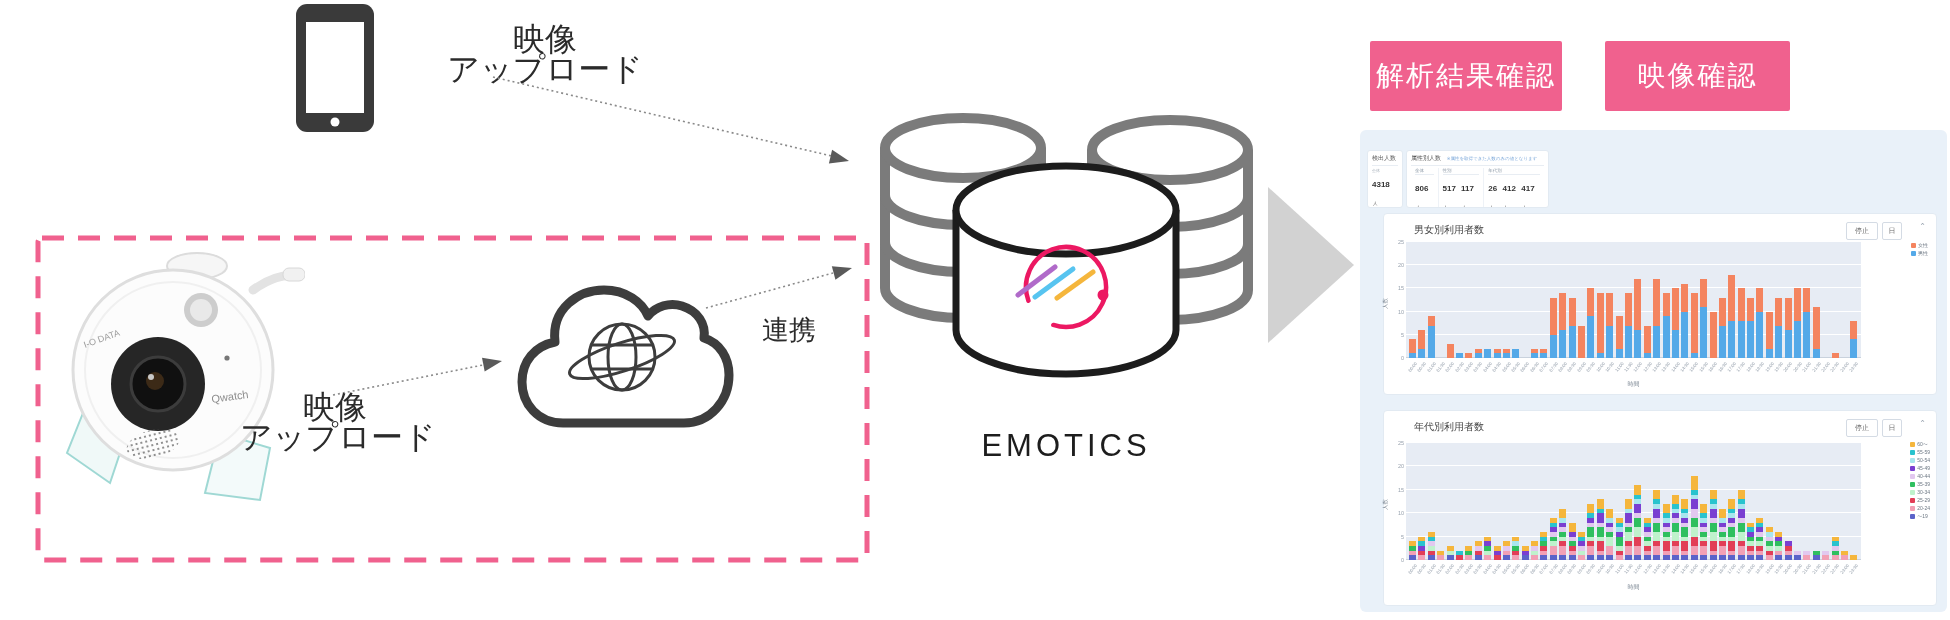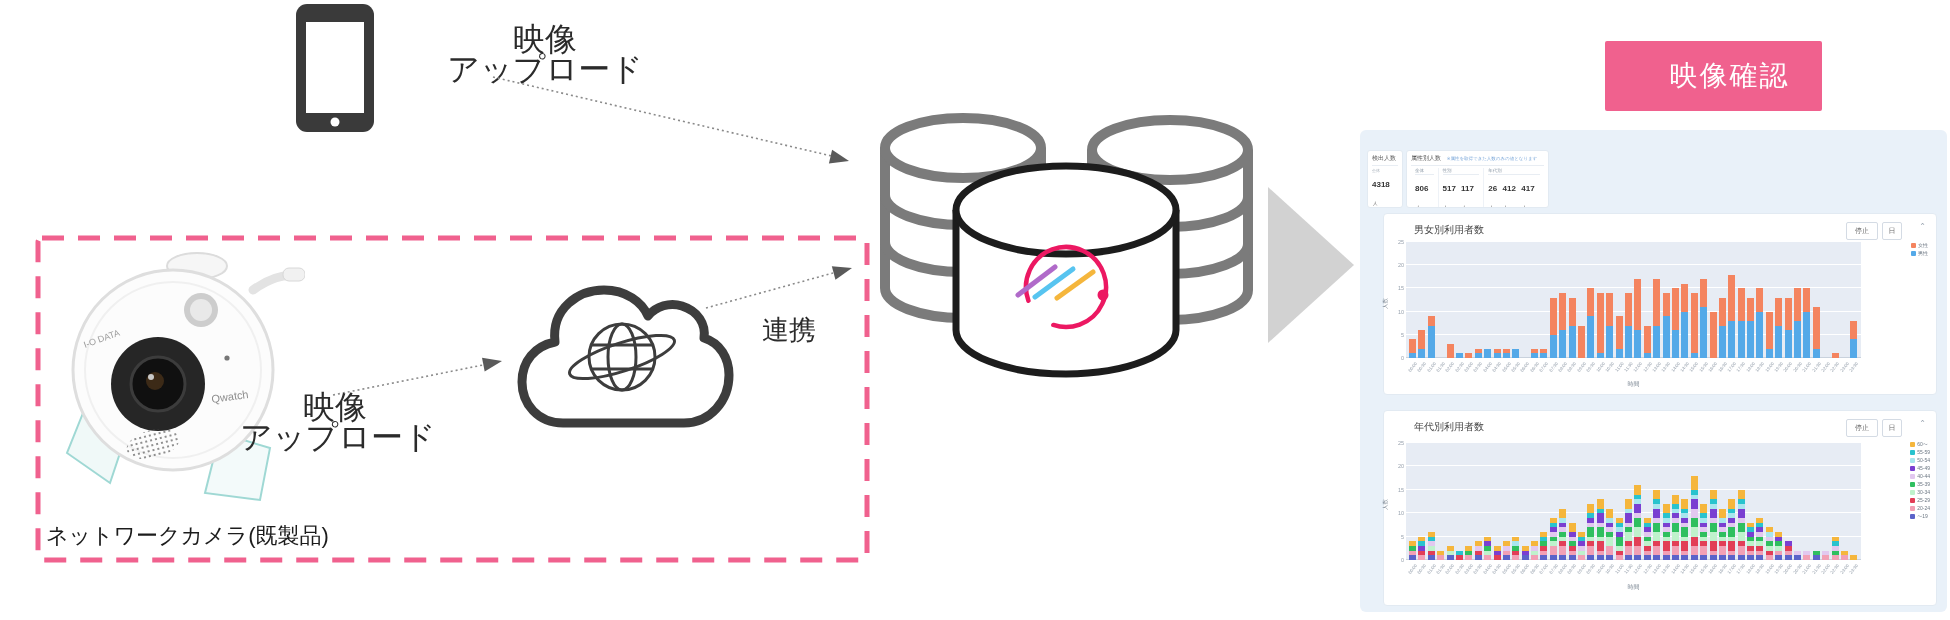--- a/index.html
+++ b/index.html
@@ -109,21 +109,20 @@
     <circle cx="96" cy="129" r="3" fill="#c9c9c9"></circle>
 
     <circle cx="172" cy="110" r="2.6" fill="#777"></circle>
 
     <ellipse cx="98" cy="196" rx="27" ry="14" fill="url(#spk)" transform="rotate(-14 98 196)"></ellipse>
 
     <text x="30" y="100" font-size="9" fill="#9b9b9b" transform="rotate(-20 30 100)">I-O DATA</text>
     <text x="157" y="155" font-size="11" fill="#8d8d8d" transform="rotate(-8 157 155)">Qwatch</text>
   </svg>
 
-  <div class="abs camera-caption" style="left:46px;top:521px;">ネットワークカメラ(既製品)</div>
 
   <div class="abs big-label" style="left:240px;top:392px;width:190px;">
     <div>映像</div>
     <div>アップロード</div>
   </div>
 
   <svg class="abs" style="left:505px;top:265px;" width="240" height="175" viewBox="0 0 240 175">
     <path d="M58 158 C33 158 17 139 17 117 C17 96 30 81 50 77 C46 43 74 25 99 25 C121 25 137 37 143 51 C151 41 165 37 177 41 C193 46 201 59 199 73 C215 78 224 93 224 110 C224 136 205 158 179 158 Z" fill="#fff" stroke="#3d3d3d" stroke-width="9" stroke-linejoin="round"></path>
     <g stroke="#3d3d3d" stroke-width="3" fill="none">
       <circle cx="117" cy="92" r="33"></circle>
@@ -158,27 +157,29 @@
     </g>
 
     <g>
       <circle cx="196" cy="192" r="40" fill="none" stroke="#ec1862" stroke-width="4.5" stroke-dasharray="215 36" transform="rotate(160 196 192)" stroke-linecap="round"></circle>
       <line x1="148" y1="200" x2="185" y2="172" stroke="#b06ac9" stroke-width="5" stroke-linecap="round"></line>
       <line x1="165" y1="202" x2="203" y2="174" stroke="#57c4f0" stroke-width="5" stroke-linecap="round"></line>
       <line x1="187" y1="203" x2="223" y2="177" stroke="#f5b63c" stroke-width="5" stroke-linecap="round"></line>
       <circle cx="233" cy="200" r="5.5" fill="#ec1862"></circle>
     </g>
   </svg>
+  <div class="abs emotics-label" style="left:966px;top:428px;width:200px;">EMOTICS</div>
 
 
   <svg class="abs" style="left:1265px;top:183px;" width="95" height="165">
     <polygon points="3,4 3,160 89,82" fill="#d2d2d2"></polygon>
   </svg>
 
-  <div class="abs pink-btn" style="left:1605px;top:41px;width:185px;height:70px;padding-left:32px;">映像確認</div>
+  <div class="abs pink-btn" style="left:1370px;top:41px;width:192px;height:70px;">解析結果確認</div>
+  <div class="abs pink-btn" style="left:1605px;top:41px;width:185px;height:70px;">映像確認</div>
 
   <div class="abs dashboard" style="left:1360px;top:130px;width:587px;height:482px;">
 
     <div class="abs stat-card" style="left:7px;top:20px;width:36px;height:58px;">
       <div class="stat-title">検出人数</div>
       <div class="sub">全体</div>
       <div class="num-cell">
         <span class="num">4318</span><span class="unit">人</span>
         
       </div>

